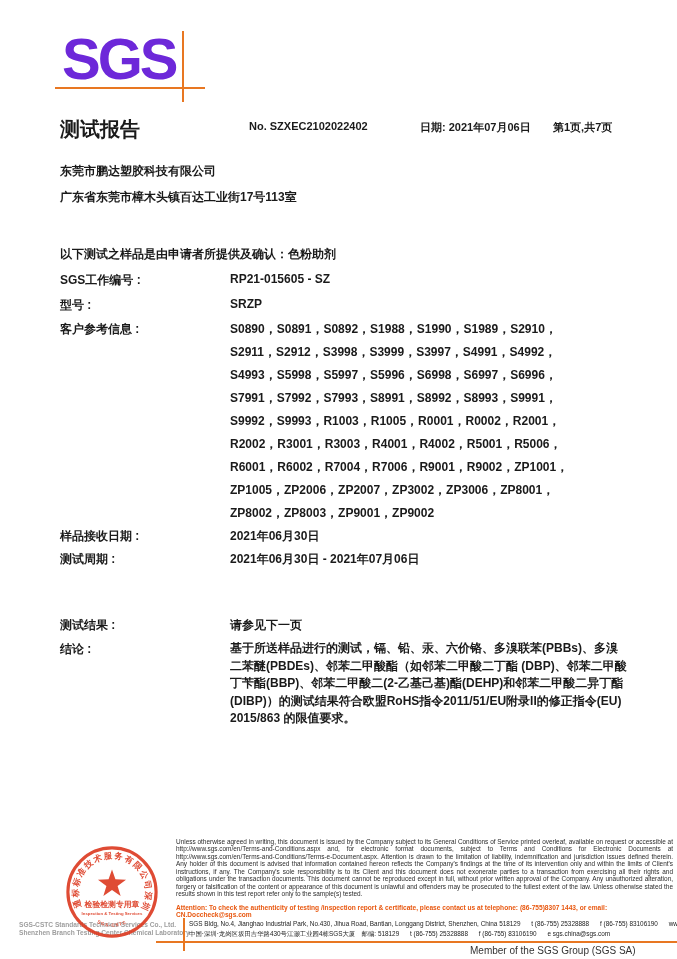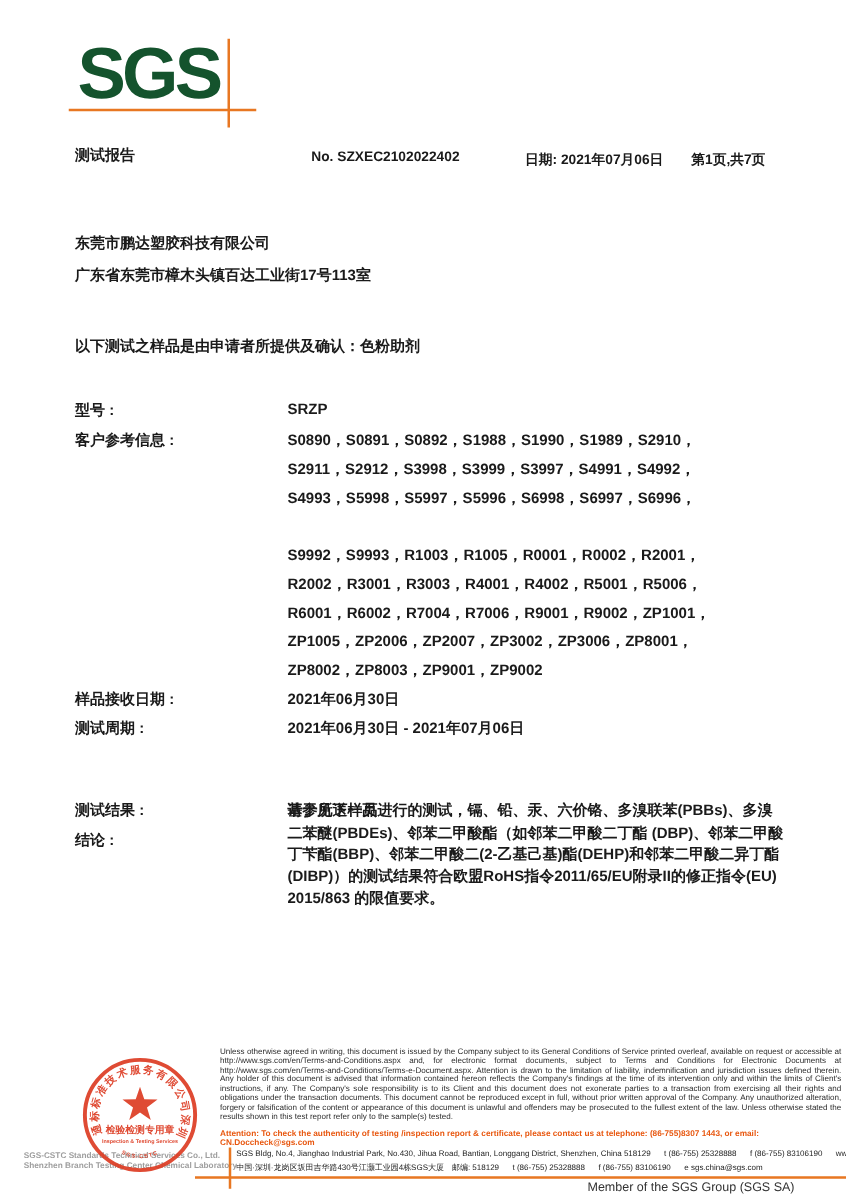--- a/index.html
+++ b/index.html
@@ -3,30 +3,30 @@
 <meta charset="utf-8">
 <style>
   html,body{margin:0;padding:0;background:#ffffff;}
   .page{
     position:relative;width:677px;height:959px;background:#fff;overflow:hidden;
     font-family:"Liberation Sans","DejaVu Sans",sans-serif;color:#1a1a1a;
   }
   .abs{position:absolute;}
 
   
-  .logo-text{font-size:58px;font-weight:700;color:#14532d;line-height:1;letter-spacing:-3px;}
+  .logo-text{font-size:58px;font-weight:700;color:#6d28d9;line-height:1;letter-spacing:-3px;}
   .logo-hline{background:#e87722;height:2px;}
   .logo-vline{background:#e87722;width:2px;}
 
   
-  .title{font-size:12px;font-weight:700;}
+  .title{font-size:20px;font-weight:700;}
   .hmeta{font-size:11px;font-weight:700;}
 
   
-  .b{font-size:12px;font-weight:700;white-space:nowrap;margin-top:23px;}
+  .b{font-size:12px;font-weight:700;white-space:nowrap;}
   .row .lab{display:inline-block;width:170px;vertical-align:top;}
   .para{font-size:12px;font-weight:700;line-height:17.5px;width:398px;white-space:normal;}
 
   
   .fineprint{
     width:497px;font-size:6.45px;line-height:7.45px;color:#2b2b2b;
     text-align:justify;font-weight:400;
   }
   .attention{
     width:497px;font-size:6.6px;line-height:7.4px;color:#e8570f;font-weight:700;
@@ -53,47 +53,51 @@
   <div class="abs title" style="left:60px;top:116px;">测试报告</div>
   <div class="abs hmeta" style="left:249px;top:120px;">No. SZXEC2102022402</div>
   <div class="abs hmeta" style="left:420px;top:120px;text-align:center;">日期: 2021年07月06日</div>
   <div class="abs hmeta" style="left:553px;top:120px;text-align:center;">第1页,共7页</div>
 
   <div class="abs b" style="left:60px;top:163px;">东莞市鹏达塑胶科技有限公司</div>
   <div class="abs b" style="left:60px;top:189px;">广东省东莞市樟木头镇百达工业街17号113室</div>
 
   <div class="abs b" style="left:60px;top:246px;">以下测试之样品是由申请者所提供及确认：色粉助剂</div>
 
+  <div class="abs b row" style="left:60px;top:272px;">
+    <span class="lab">SGS工作编号 :</span><span>RP21-015605 - SZ</span>
+  </div>
   <div class="abs b row" style="left:60px;top:297px;">
     <span class="lab">型号 :</span><span>SRZP</span>
   </div>
 
   <div class="abs b row" style="left:60px;top:321px;">
     <span class="lab">客户参考信息 :</span><span>S0890，S0891，S0892，S1988，S1990，S1989，S2910，</span>
   </div>
   <div class="abs b" style="left:230px;top:344px;">S2911，S2912，S3998，S3999，S3997，S4991，S4992，</div>
   <div class="abs b" style="left:230px;top:367px;">S4993，S5998，S5997，S5996，S6998，S6997，S6996，</div>
+  <div class="abs b" style="left:230px;top:390px;">S7991，S7992，S7993，S8991，S8992，S8993，S9991，</div>
   <div class="abs b" style="left:230px;top:413px;">S9992，S9993，R1003，R1005，R0001，R0002，R2001，</div>
   <div class="abs b" style="left:230px;top:436px;">R2002，R3001，R3003，R4001，R4002，R5001，R5006，</div>
   <div class="abs b" style="left:230px;top:459px;">R6001，R6002，R7004，R7006，R9001，R9002，ZP1001，</div>
   <div class="abs b" style="left:230px;top:482px;">ZP1005，ZP2006，ZP2007，ZP3002，ZP3006，ZP8001，</div>
   <div class="abs b" style="left:230px;top:505px;">ZP8002，ZP8003，ZP9001，ZP9002</div>
 
   <div class="abs b row" style="left:60px;top:528px;">
     <span class="lab">样品接收日期 :</span><span>2021年06月30日</span>
   </div>
   <div class="abs b row" style="left:60px;top:551px;">
     <span class="lab">测试周期 :</span><span>2021年06月30日 - 2021年07月06日</span>
   </div>
   <div class="abs b row" style="left:60px;top:617px;">
     <span class="lab">测试结果 :</span><span>请参见下一页</span>
   </div>
 
   <div class="abs b" style="left:60px;top:641px;">结论 :</div>
-  <div class="abs para" style="left:230px;top:640px;">基于所送样品进行的测试，镉、铅、汞、六价铬、多溴联苯(PBBs)、多溴二苯醚(PBDEs)、邻苯二甲酸酯（如邻苯二甲酸二丁酯 (DBP)、邻苯二甲酸丁苄酯(BBP)、邻苯二甲酸二(2-乙基己基)酯(DEHP)和邻苯二甲酸二异丁酯(DIBP)）的测试结果符合欧盟RoHS指令2011/65/EU附录II的修正指令(EU) 2015/863 的限值要求。</div>
+  <div class="abs para" style="left:230px;top:640px;">基于所送样品进行的测试，镉、铅、汞、六价铬、多溴联苯(PBBs)、多溴二苯醚(PBDEs)、邻苯二甲酸酯（如邻苯二甲酸二丁酯 (DBP)、邻苯二甲酸丁苄酯(BBP)、邻苯二甲酸二(2-乙基己基)酯(DEHP)和邻苯二甲酸二异丁酯(DIBP)）的测试结果符合欧盟RoHS指令2011/51/EU附录II的修正指令(EU) 2015/863 的限值要求。</div>
 
   <div class="abs stamp-co" style="left:19px;top:921px;">
     <div>SGS-CSTC Standards Technical Services Co., Ltd.</div>
     <div>Shenzhen Branch Testing Center Chemical Laboratory</div>
   </div>
 
   <svg class="abs stamp-svg" style="left:63px;top:843px;" width="98" height="98" viewBox="0 0 100 100">
     <circle cx="50" cy="50" r="45" fill="none" stroke="#dd3c23" stroke-width="3.2"></circle>
     <path id="arcTop" d="M 19,65 A 34.4,34.4 0 1 1 81,65" fill="none"></path>
     <path id="arcBottom" d="M 24,72 A 32,32 0 0 0 76,72" fill="none"></path>

